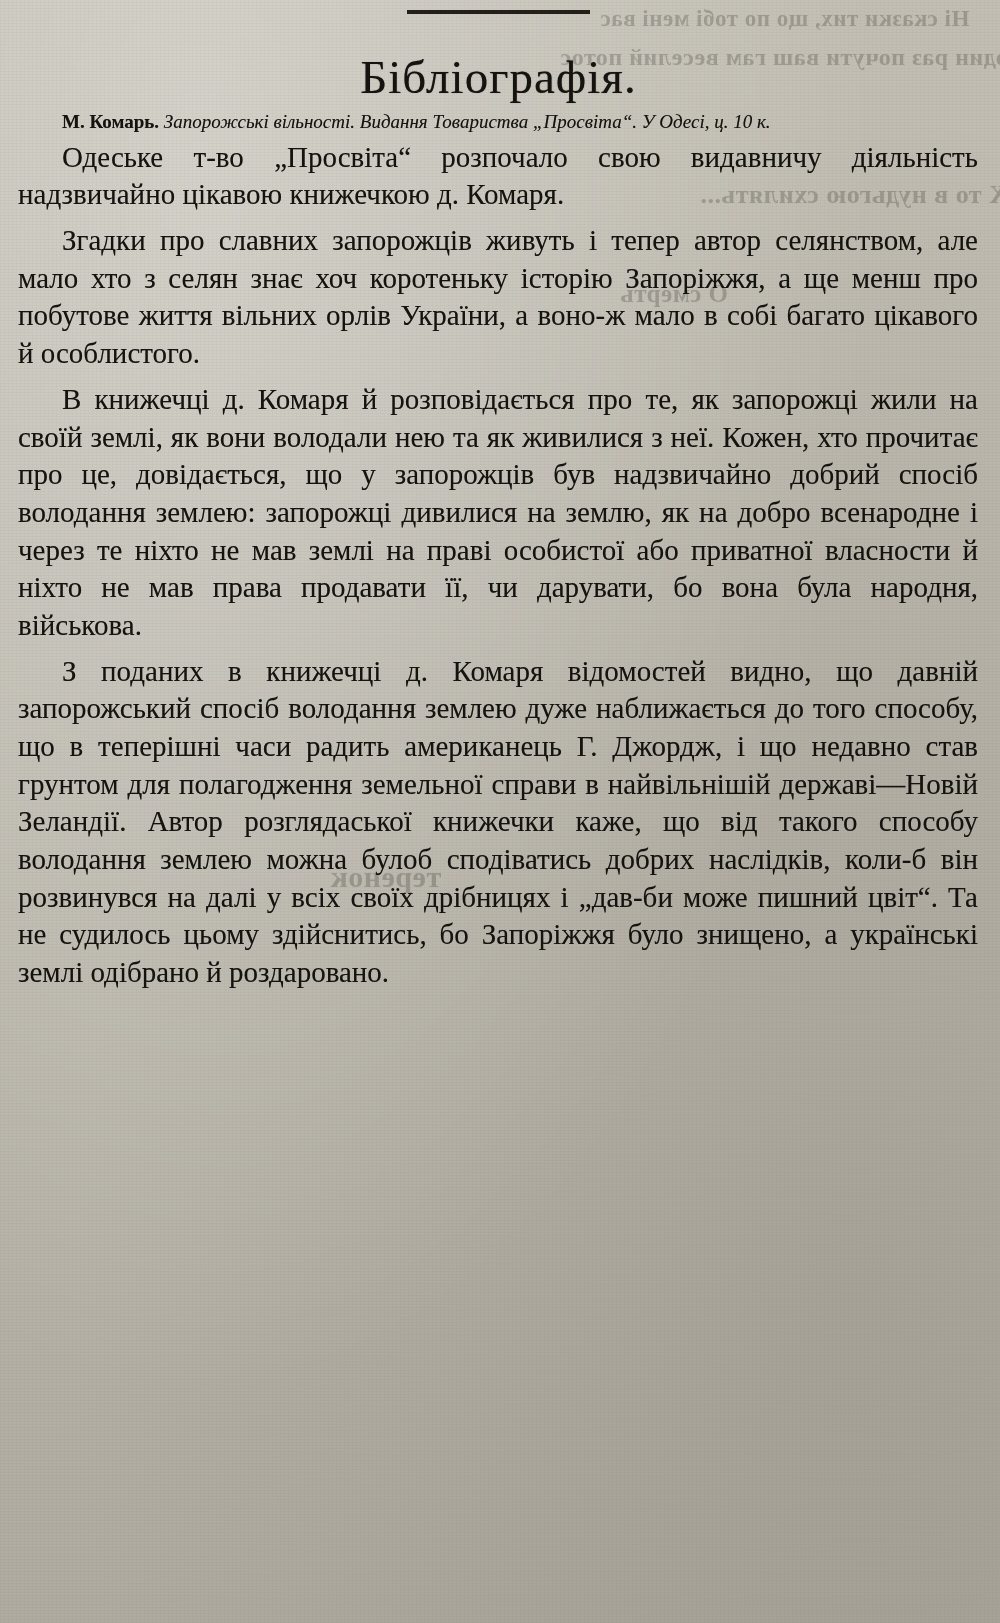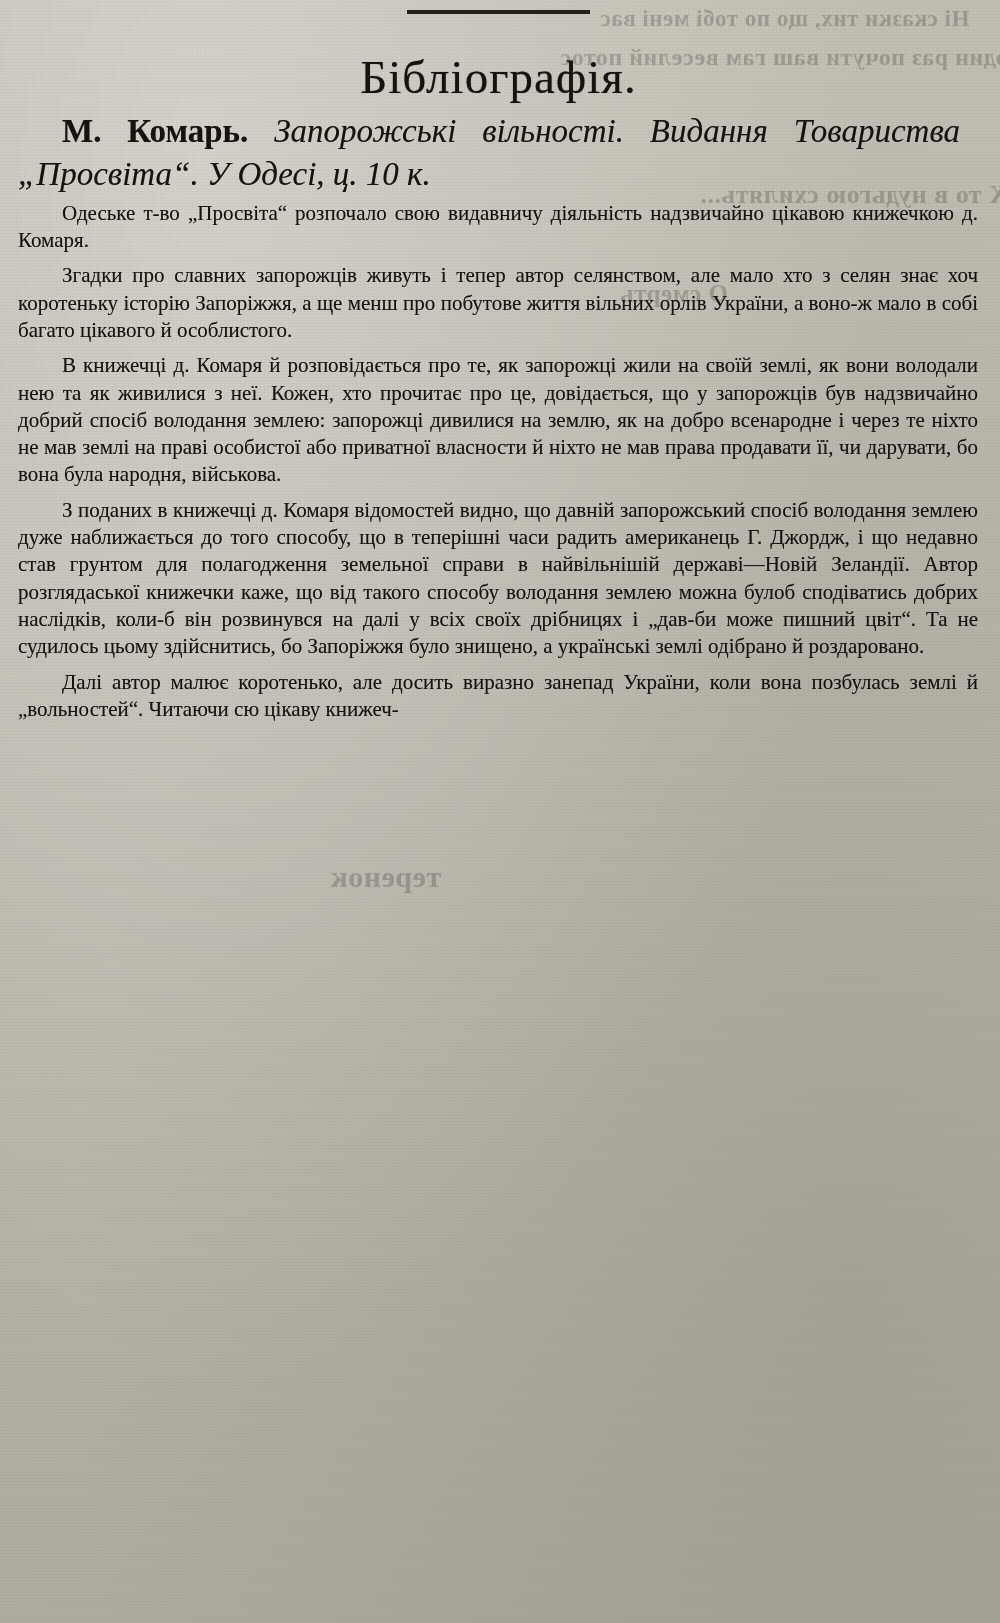--- a/index.html
+++ b/index.html
@@ -63,29 +63,29 @@
     font-size: 47px;
     font-weight: normal;
     text-align: center;
     letter-spacing: 1px;
     margin: 12px 0 6px 0;
     font-family: "Liberation Serif", "DejaVu Serif", serif;
     text-shadow: 0 0 1px rgba(0,0,0,.45);
   }
   h1.title .dot { letter-spacing: 0; }
   p.hang {
-    font-size: 21px;
+    font-size: 29px;
     line-height: 1.30;
     text-align: justify;
     margin: 0 0 2px 0;
     text-indent: 44px;
     text-shadow: 0 0 .6px rgba(0,0,0,.35);
   }
   p.ref {
-    font-size: 33px;
+    font-size: 19px;
     line-height: 1.30;
     text-align: justify;
     margin: 0 18px 4px 0;
     text-indent: 44px;
     text-shadow: 0 0 .6px rgba(0,0,0,.35);
   }
   .bold { font-weight: bold; }
   .ital { font-style: italic; }
   .body-block p.hang { margin-bottom: 0; }
   .para-gap { height: 8px; }
@@ -122,17 +122,16 @@
 
     <div class="body-block">
       <p class="hang">Одеське т-во „Просвіта“ розпочало свою видавничу діяльність надзвичайно цікавою книжечкою д. Комаря.</p>
       <div class="para-gap"></div>
       <p class="hang">Згадки про славних запорожців живуть і тепер автор селянством, але мало хто з селян знає хоч коротеньку історію Запоріжжя, а ще менш про побутове життя вільних орлів України, а воно-ж мало в собі багато цікавого й особлистого.</p>
       <div class="para-gap"></div>
       <p class="hang">В книжечці д. Комаря й розповідається про те, як запорожці жили на своїй землі, як вони володали нею та як живилися з неї. Кожен, хто прочитає про це, довідається, що у запорожців був надзвичайно добрий спосіб володання землею: запорожці дивилися на землю, як на добро всенародне і через те ніхто не мав землі на праві особистої або приватної власности й ніхто не мав права продавати її, чи дарувати, бо вона була народня, військова.</p>
       <div class="para-gap"></div>
       <p class="hang">З поданих в книжечці д. Комаря відомостей видно, що давній запорожський спосіб володання землею дуже наближається до того способу, що в теперішні часи радить американець Г. Джордж, і що недавно став грунтом для полагодження земельної справи в найвільнішій державі—Новій Зеландії. Автор розглядаської книжечки каже, що від такого способу володання землею можна булоб сподіватись добрих наслідків, коли-б він розвинувся на далі у всіх своїх дрібницях і „дав-би може пишний цвіт“. Та не судилось цьому здійснитись, бо Запоріжжя було знищено, а українські землі одібрано й роздаровано.</p>
       <div class="para-gap"></div>
-      <p class="hang">Далі автор малює коротенько, але досить виразно занепад України, коли вона позбулась землі й „вольностей“. Читаючи сю цікаву книжеч-</p>
     </div>
 
   </div>
 </div>
 
 </body></html>

